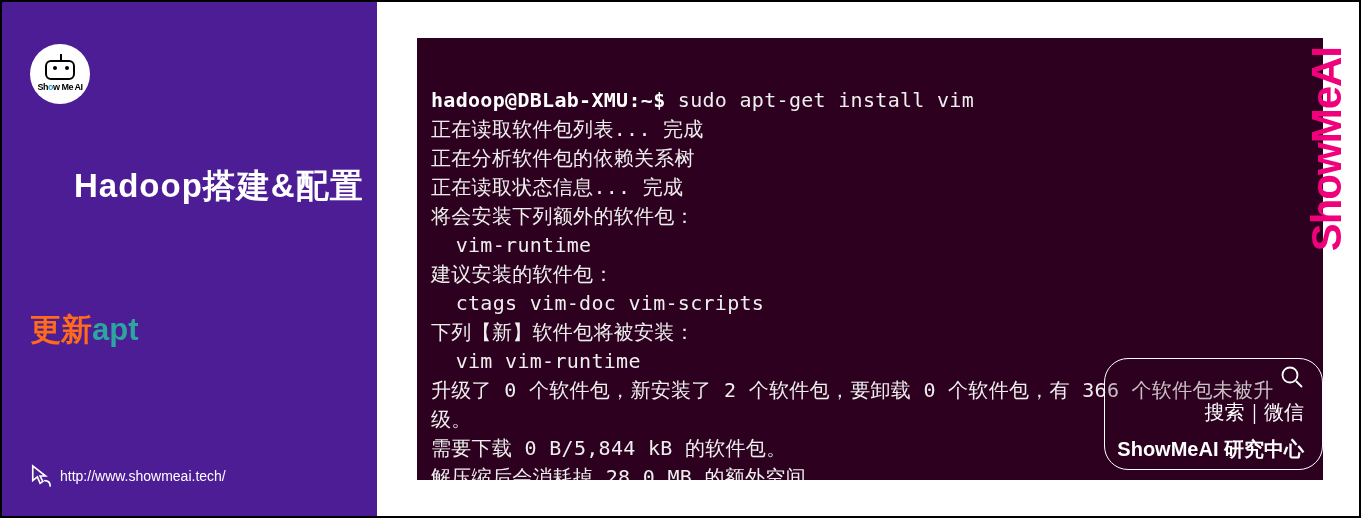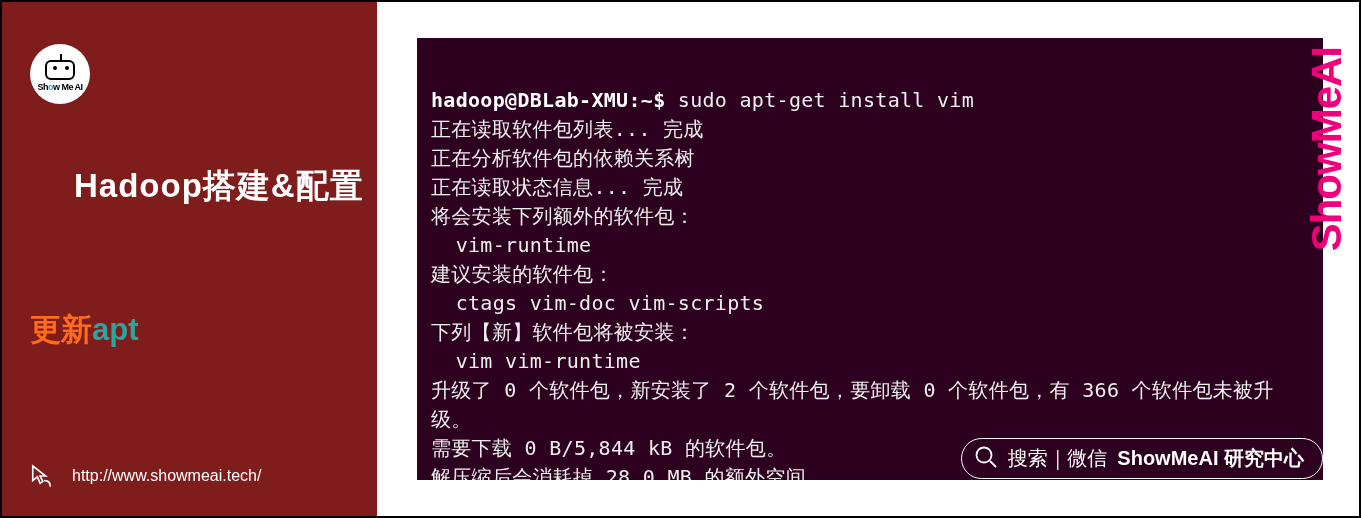--- a/index.html
+++ b/index.html
@@ -13,21 +13,21 @@
   .frame {
     width: 1361px;
     height: 518px;
     border: 2px solid #000;
     display: flex;
     position: relative;
   }
   .sidebar {
     width: 375px;
     height: 100%;
-    background: #7f1d1d;
+    background: #4c1d95;
     color: #fff;
     padding: 42px 0 0 28px;
     position: relative;
   }
   .logo {
     width: 60px;
     height: 60px;
     background: #fff;
     border-radius: 50%;
     display: flex;
@@ -82,22 +82,22 @@
     margin-top: 36px;
   }
   .subtitle .orange { color: #ff6b1a; }
   .subtitle .teal { color: #2aa5a0; }
   .url-row {
     position: absolute;
     bottom: 28px;
     left: 28px;
     display: flex;
     align-items: center;
-    gap: 20px;
-    font-size: 16px;
+    gap: 8px;
+    font-size: 14px;
     font-weight: 500;
   }
   .cursor-icon {
     width: 22px;
     height: 24px;
     display: inline-block;
   }
   .main {
     flex: 1;
     position: relative;
@@ -131,30 +131,31 @@
     writing-mode: vertical-rl;
     transform: rotate(180deg);
     font-size: 42px;
     font-weight: bold;
     color: #f0007a;
     letter-spacing: -1px;
   }
   .search-pill {
     position: absolute;
     right: 36px;
-    bottom: 37px;
+    bottom: 46px;
     border: 1.5px solid #fff;
     border-radius: 24px;
     padding: 6px 18px 6px 12px;
     color: #fff;
     font-size: 20px;
     display: flex;
-    align-items: flex-start;
+    align-items: flex-end;
     gap: 10px;
     background: rgba(44,0,30,0.2);
+    flex-direction: column;
   }
   .search-pill .bold { font-weight: bold; }
   .search-icon-svg {
     width: 24px;
     height: 24px;
     display: inline-block;
   }
 </style>
 </head>
 <body>

